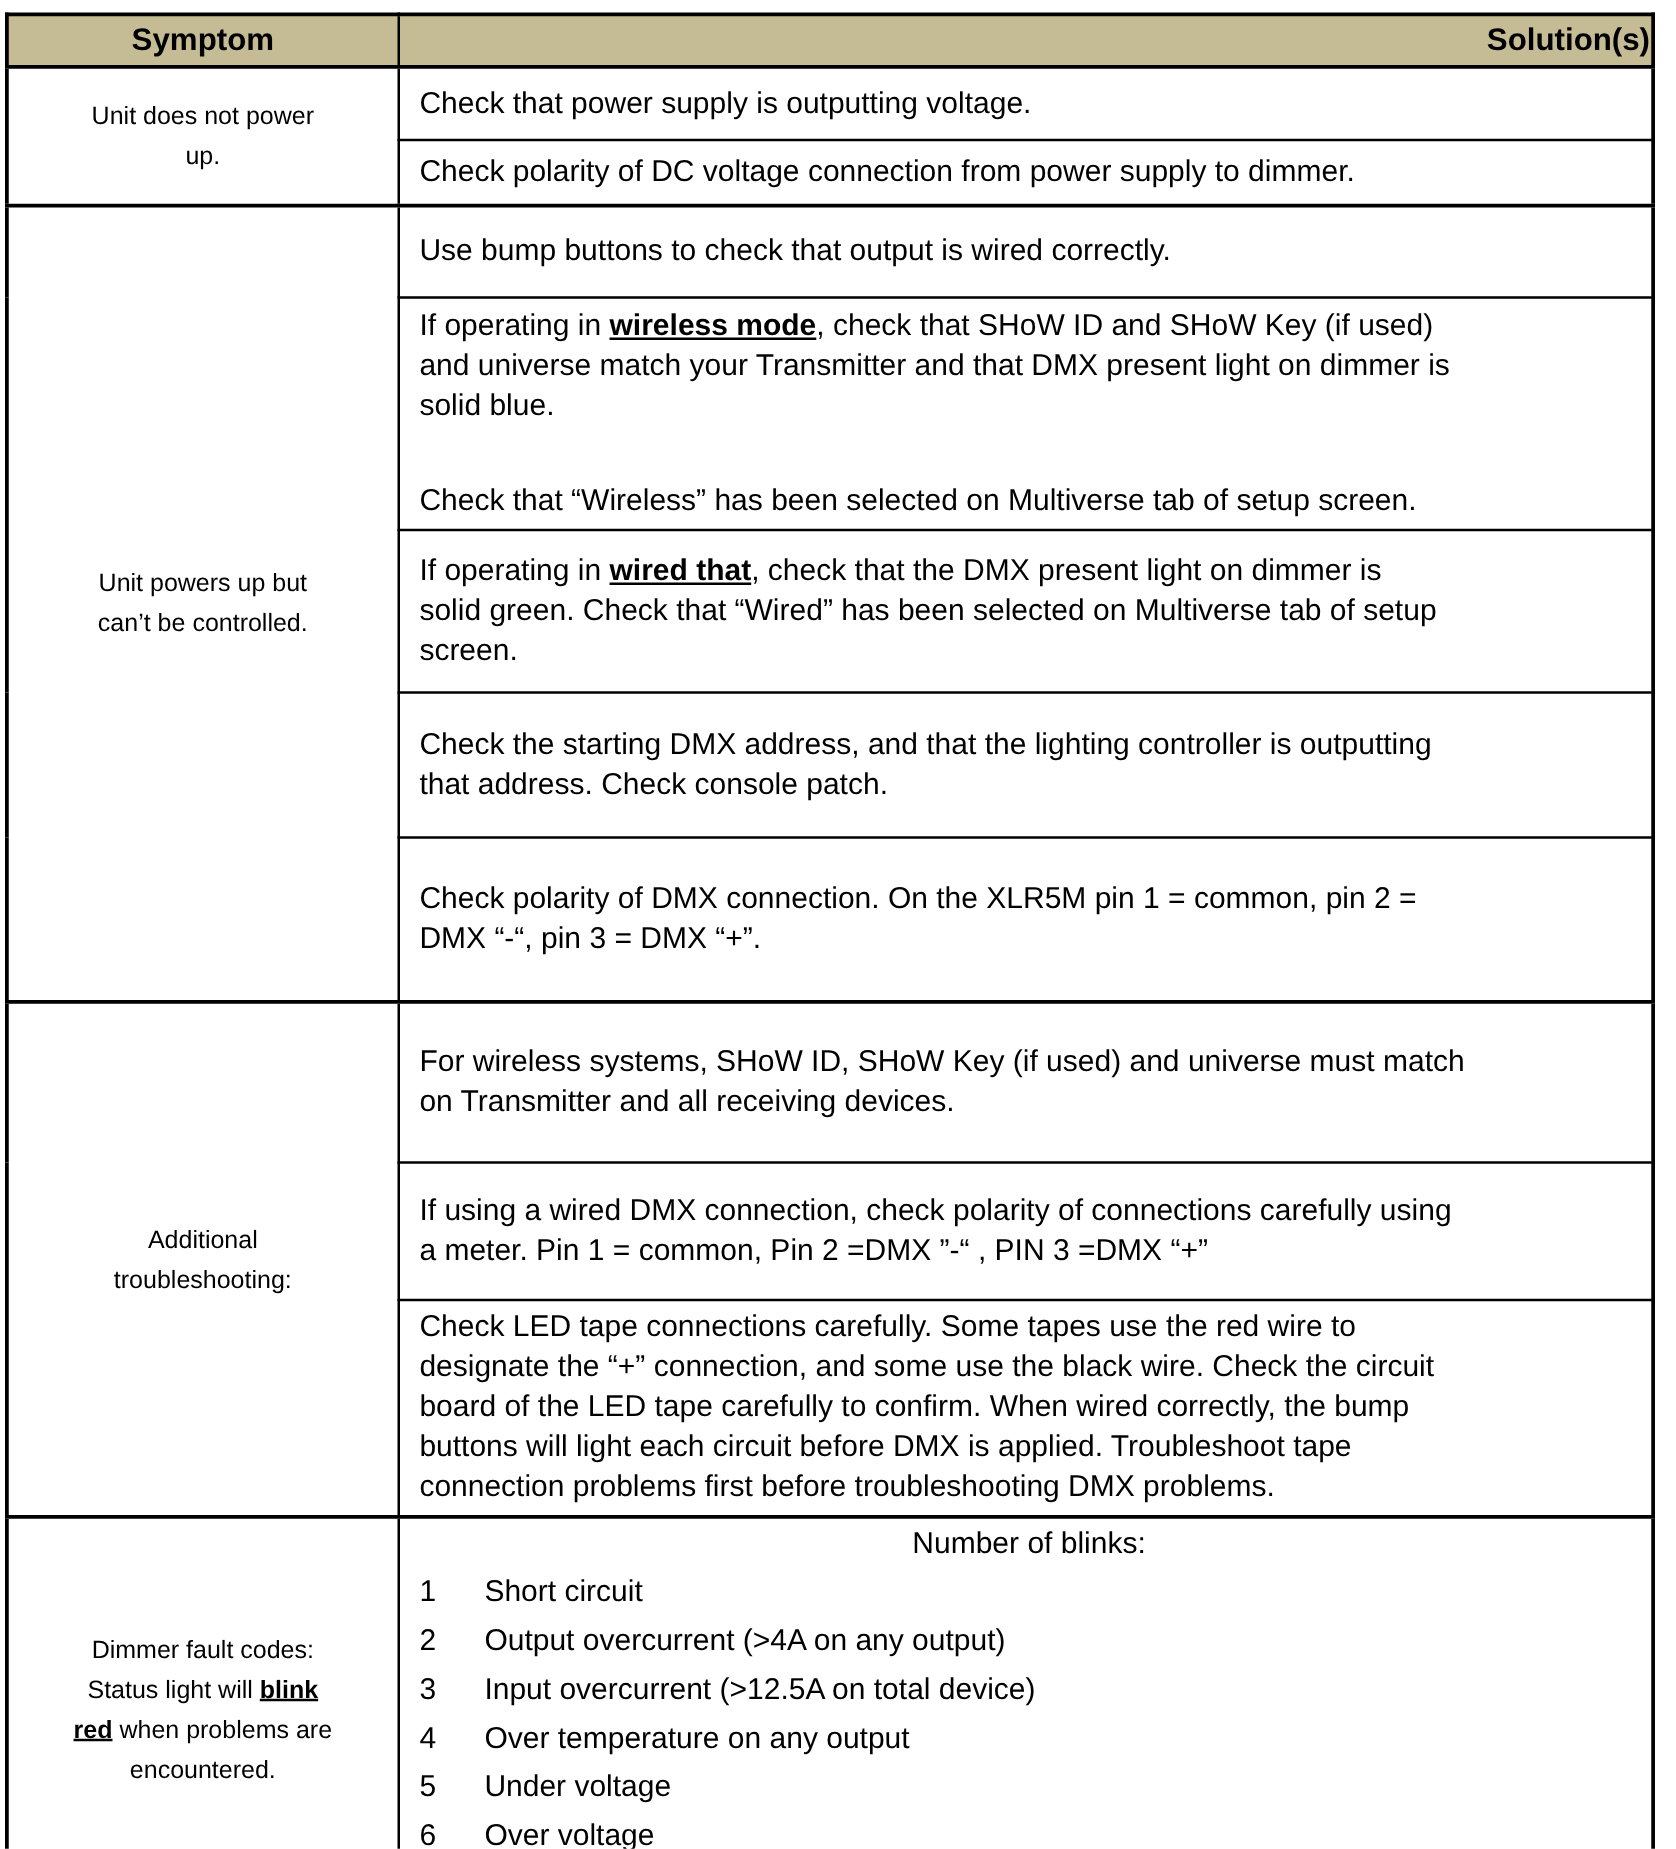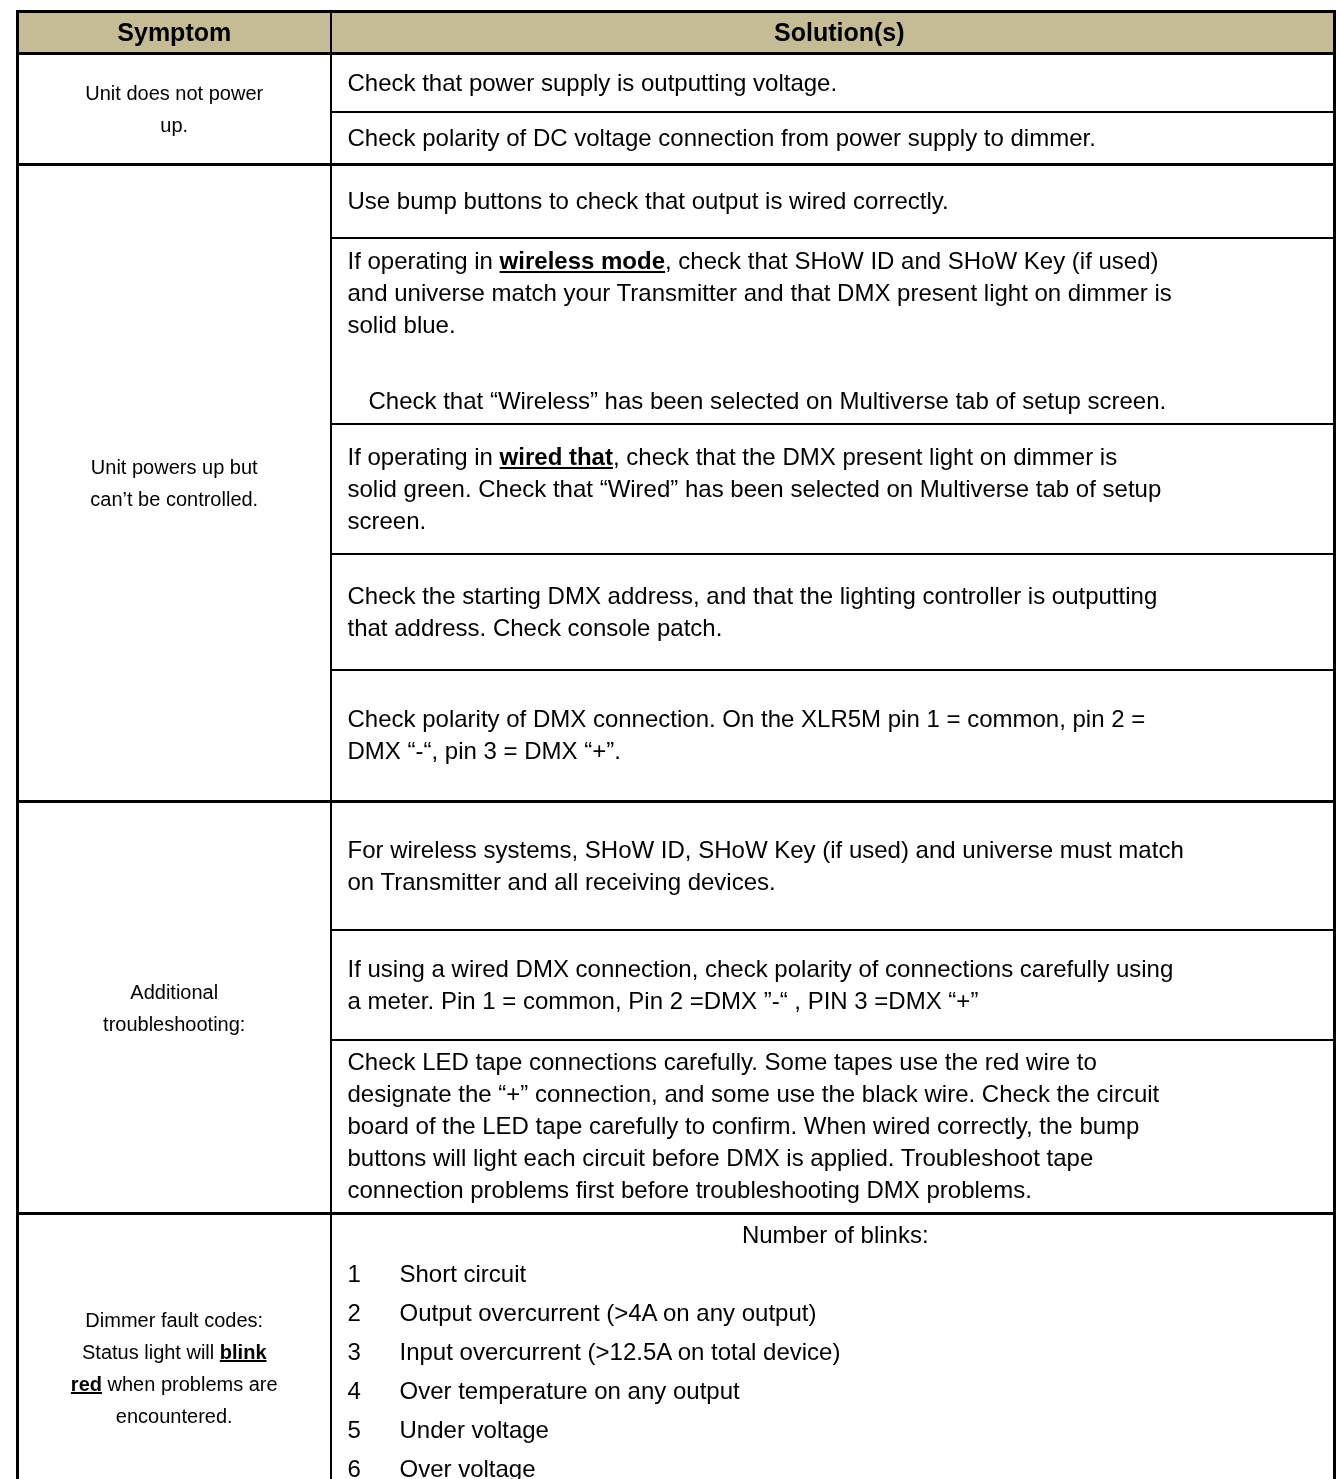--- a/index.html
+++ b/index.html
@@ -7,21 +7,21 @@
     padding: 0;
     background: #ffffff;
     font-family: "Liberation Sans", sans-serif;
     color: #000000;
   }
   .page {
     width: 1341px;
     height: 1479px;
     background: #ffffff;
     box-sizing: border-box;
-    padding: 10px 16px;
+    padding: 10px 4px;
   }
   table.tbl {
     border-collapse: collapse;
     table-layout: fixed;
     width: 1317px;
     border: 3px solid #000;
   }
   .tbl th, .tbl td {
     border: 2px solid #000;
     box-sizing: border-box;
@@ -30,40 +30,40 @@
     border-top: 3px solid #000;
   }
   th {
     background: #C5BB94;
     font-size: 25px;
     font-weight: bold;
     height: 42px;
     vertical-align: middle;
   }
   th.sym-h { text-align: center; }
-  th.sol-h { text-align: center; padding-left: 15px; }
+  th.sol-h { text-align: right; padding-left: 15px; }
   td.symptom {
     text-align: center;
     vertical-align: middle;
     font-size: 20px;
     line-height: 32px;
     padding: 0 6px;
     white-space: pre-line;
   }
   td.solution {
     vertical-align: middle;
     font-size: 24px;
     line-height: 32px;
     padding: 4px 10px 4px 16px;
   }
   td.solution p {
     margin: 0;
     white-space: pre-line;
   }
-  td.solution p.gap { margin-top: 44px; margin-left: 21px; }
+  td.solution p.gap { margin-top: 44px; }
   .emp {
     font-weight: bold;
     text-decoration: underline;
   }
   .blink-title { margin: 0; white-space: pre-line; text-align: center; }
   .blink-item { margin-top: 7px; white-space: pre-line; }
   .blink-num {
     display: inline-block;
     width: 52px;
   }

